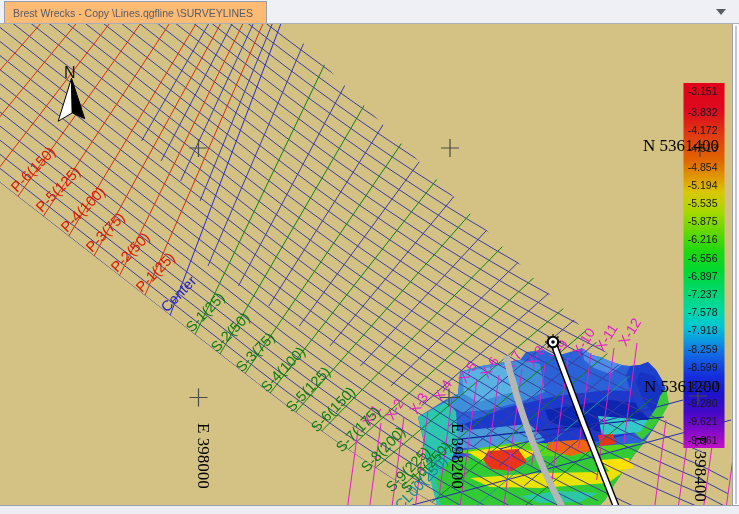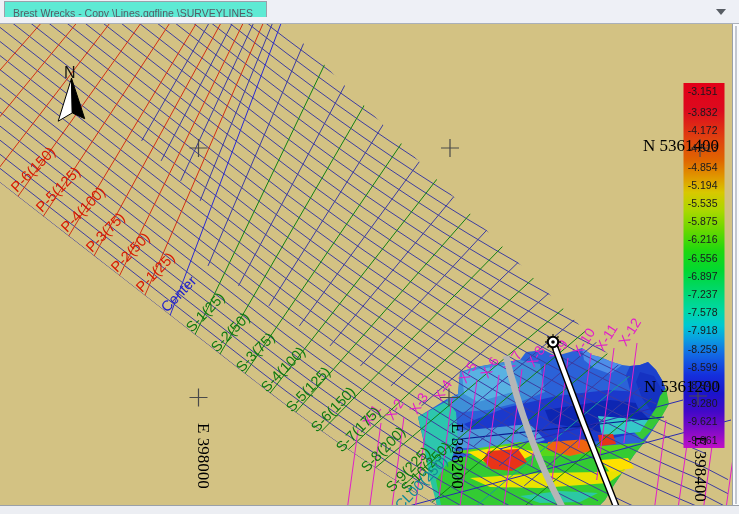--- a/index.html
+++ b/index.html
@@ -1,17 +1,17 @@
 <!DOCTYPE html>
 <html><head><meta charset="utf-8"><style>
 html,body{margin:0;padding:0;width:739px;height:514px;overflow:hidden;
 font-family:"Liberation Sans", sans-serif;background:#f0f1f6;}
 #bar{position:absolute;left:0;top:0;width:739px;height:23px;background:#eef0f6;
 border-bottom:1px solid #aab0ba;}
-#tab{position:absolute;left:4px;top:1px;width:263px;height:16px;background:#5eead4;
+#tab{position:absolute;left:4px;top:1px;width:263px;height:22px;background:#fdba74;
 border:1px solid #9aa0aa;border-bottom:none;font-size:10.5px;color:#565b66;
 line-height:22px;padding-left:8px;box-sizing:border-box;white-space:nowrap;overflow:hidden;}
 #drop{position:absolute;left:716px;top:9px;width:0;height:0;
 border-left:5px solid transparent;border-right:5px solid transparent;
 border-top:6px solid #585d64;}
 #map{position:absolute;left:0;top:24px;width:732px;height:481px;background:#d3c283;overflow:hidden;}
 #rightstrip{position:absolute;left:732px;top:24px;width:7px;height:481px;background:#fafbfd;border-left:1px solid #9aa0a8;box-sizing:border-box;}
 #rsline{position:absolute;left:735px;top:26px;width:2px;height:478px;background:#c2c7d0;}
 #bottomstrip{position:absolute;left:0;top:505px;width:739px;height:9px;background:#eceef3;border-top:1px solid #9aa0a8;box-sizing:border-box;}
 svg text{white-space:pre;}

